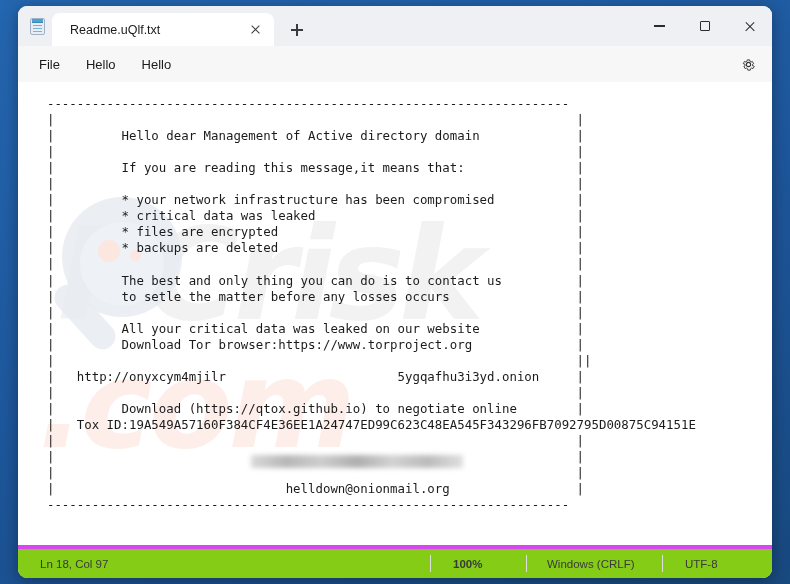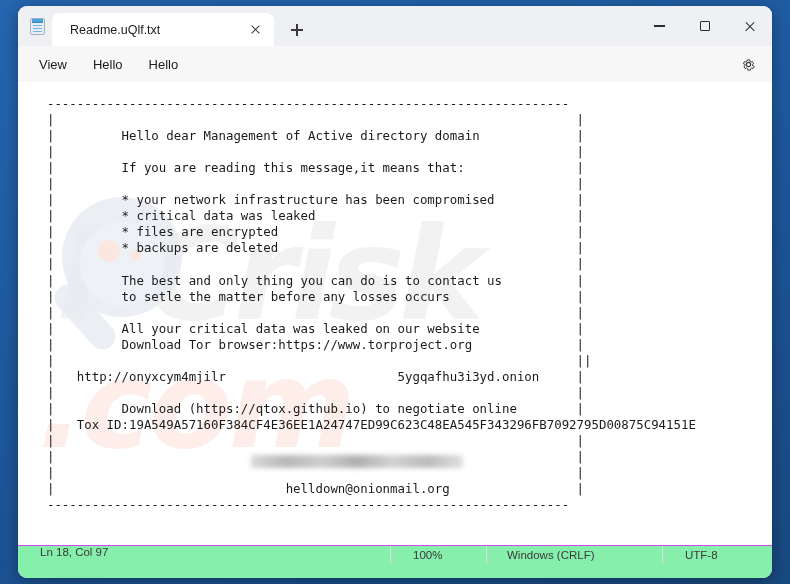--- a/index.html
+++ b/index.html
@@ -233,37 +233,38 @@
       rgba(214,214,214,.92), rgba(170,170,170,.85),
       rgba(200,200,200,.9), rgba(160,160,160,.85),
       rgba(205,205,205,.9), rgba(175,175,175,.85),
       rgba(220,220,220,.9));
     filter: blur(2.4px);
   }
 
   
   #statusbar {
     height: 33px;
-    background: #86efac;
-    border-top: 1px solid #d946ef;
-    display: flex;
+    background: #84cc16;
+    border-top: 4px solid #d946ef;
+    display: flex;
+    align-items: center;
     font-size: 11.5px;
     color: #3a3a3a;
     flex: 0 0 auto;
   }
   .sb-pos { padding-left: 22px; flex: 1 1 auto; }
   .sb-cell {
     padding: 0 22px;
     border-left: 1px solid #dedede;
     height: 17px;
     display: flex; align-items: center;
   }
-  .sb-zoom { min-width: 96px; }
+  .sb-zoom { min-width: 96px; font-weight: bold; }
   .sb-eol  { min-width: 136px; padding-left: 20px; }
-  .sb-enc  { min-width: 110px; margin-left: 40px; }
+  .sb-enc  { min-width: 110px; }
 </style>
 </head>
 <body>
 
 <div id="window">
 
   <div id="titlebar">
 
     <div id="app-icon">
       <div class="notepad-glyph"></div>
@@ -288,21 +289,21 @@
       <div class="wc">
         <span class="wc-max"></span>
       </div>
       <div class="wc">
         <span class="wc-close"></span>
       </div>
     </div>
   </div>
 
   <div id="menubar">
-    <div class="menu-item">View</div>
+    <div class="menu-item">File</div>
     <div class="menu-item">Hello</div>
     <div class="menu-item">Hello</div>
 
     <div id="gear-btn">
       <svg width="15" height="15" viewBox="0 0 24 24">
         <path fill="none" stroke="#3a3a3a" stroke-width="1.7" d="M12 8.6a3.4 3.4 0 1 0 0 6.8 3.4 3.4 0 0 0 0-6.8z"></path>
         <path fill="none" stroke="#3a3a3a" stroke-width="1.5" stroke-linejoin="round" d="M19.3 13.9l1.9 1.1-2 3.5-2.1-.8a7.6 7.6 0 0 1-1.9 1.1l-.3 2.2h-4l-.3-2.2a7.6 7.6 0 0 1-1.9-1.1l-2.1.8-2-3.5 1.9-1.1a7.7 7.7 0 0 1 0-2.2L3.6 10.6l2-3.5 2.1.8a7.6 7.6 0 0 1 1.9-1.1l.3-2.2h4l.3 2.2a7.6 7.6 0 0 1 1.9 1.1l2.1-.8 2 3.5-1.9 1.1a7.7 7.7 0 0 1 0 2.2z"></path>
       </svg>
     </div>
   </div>

